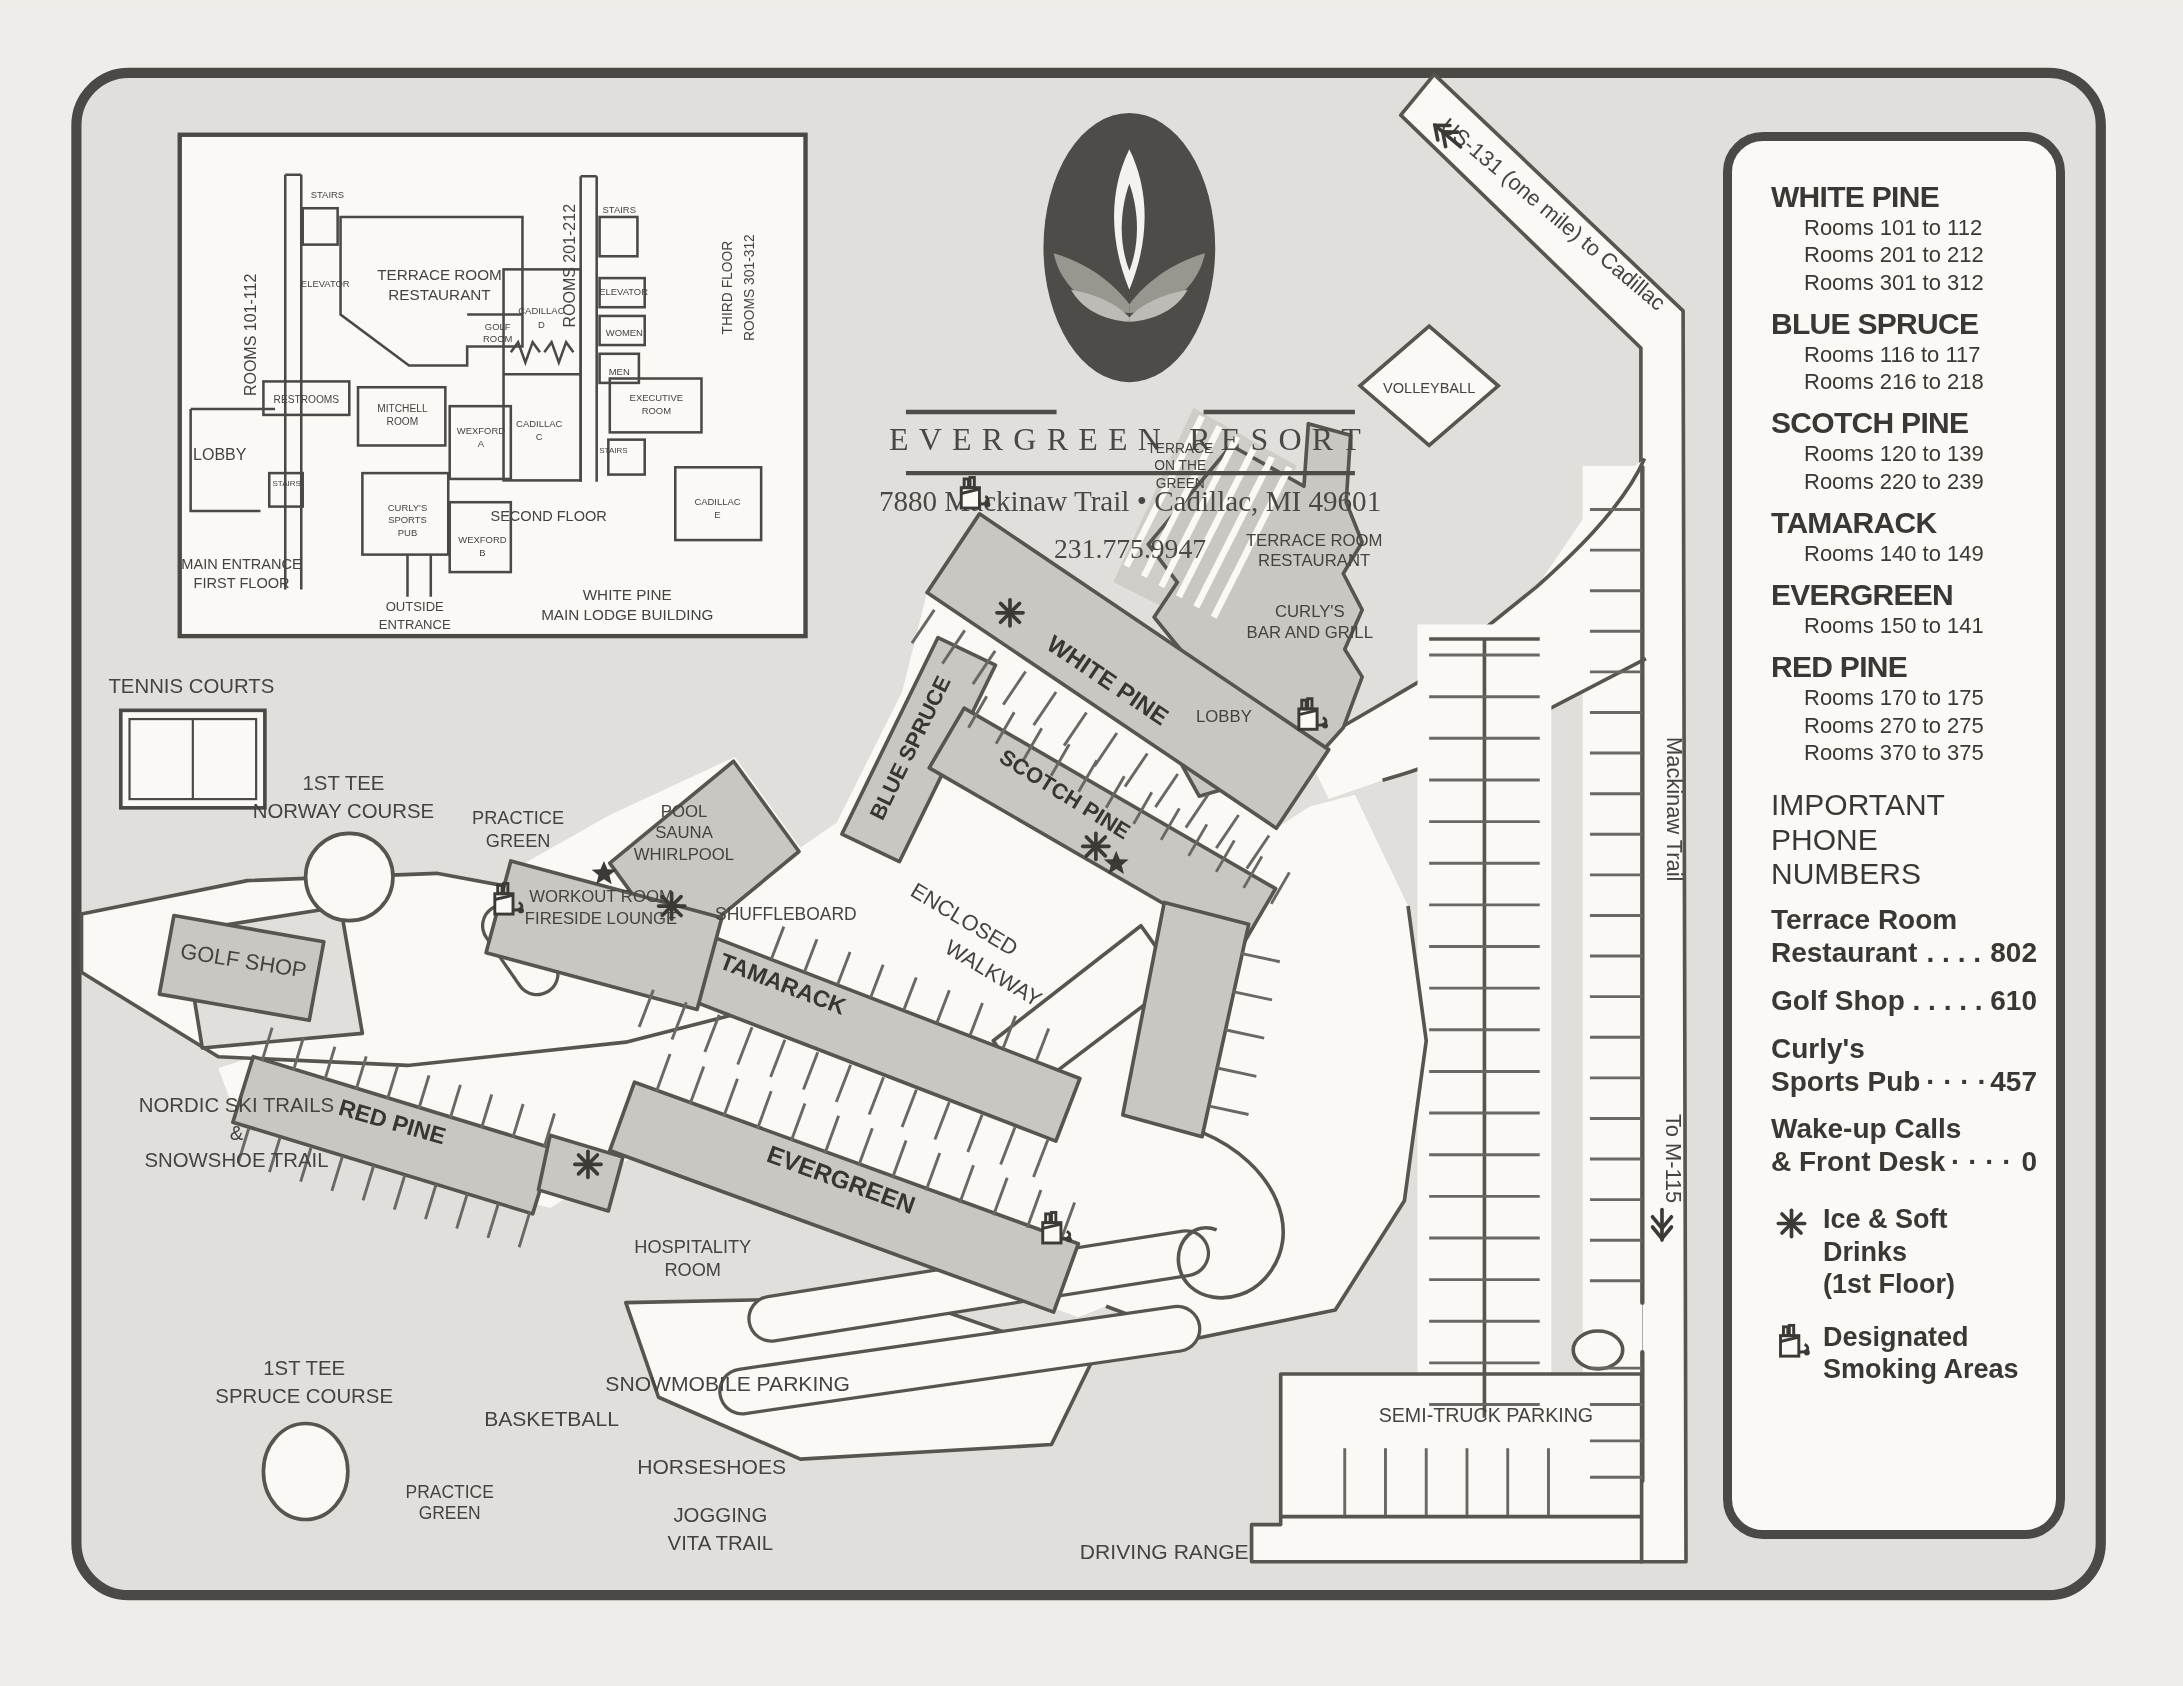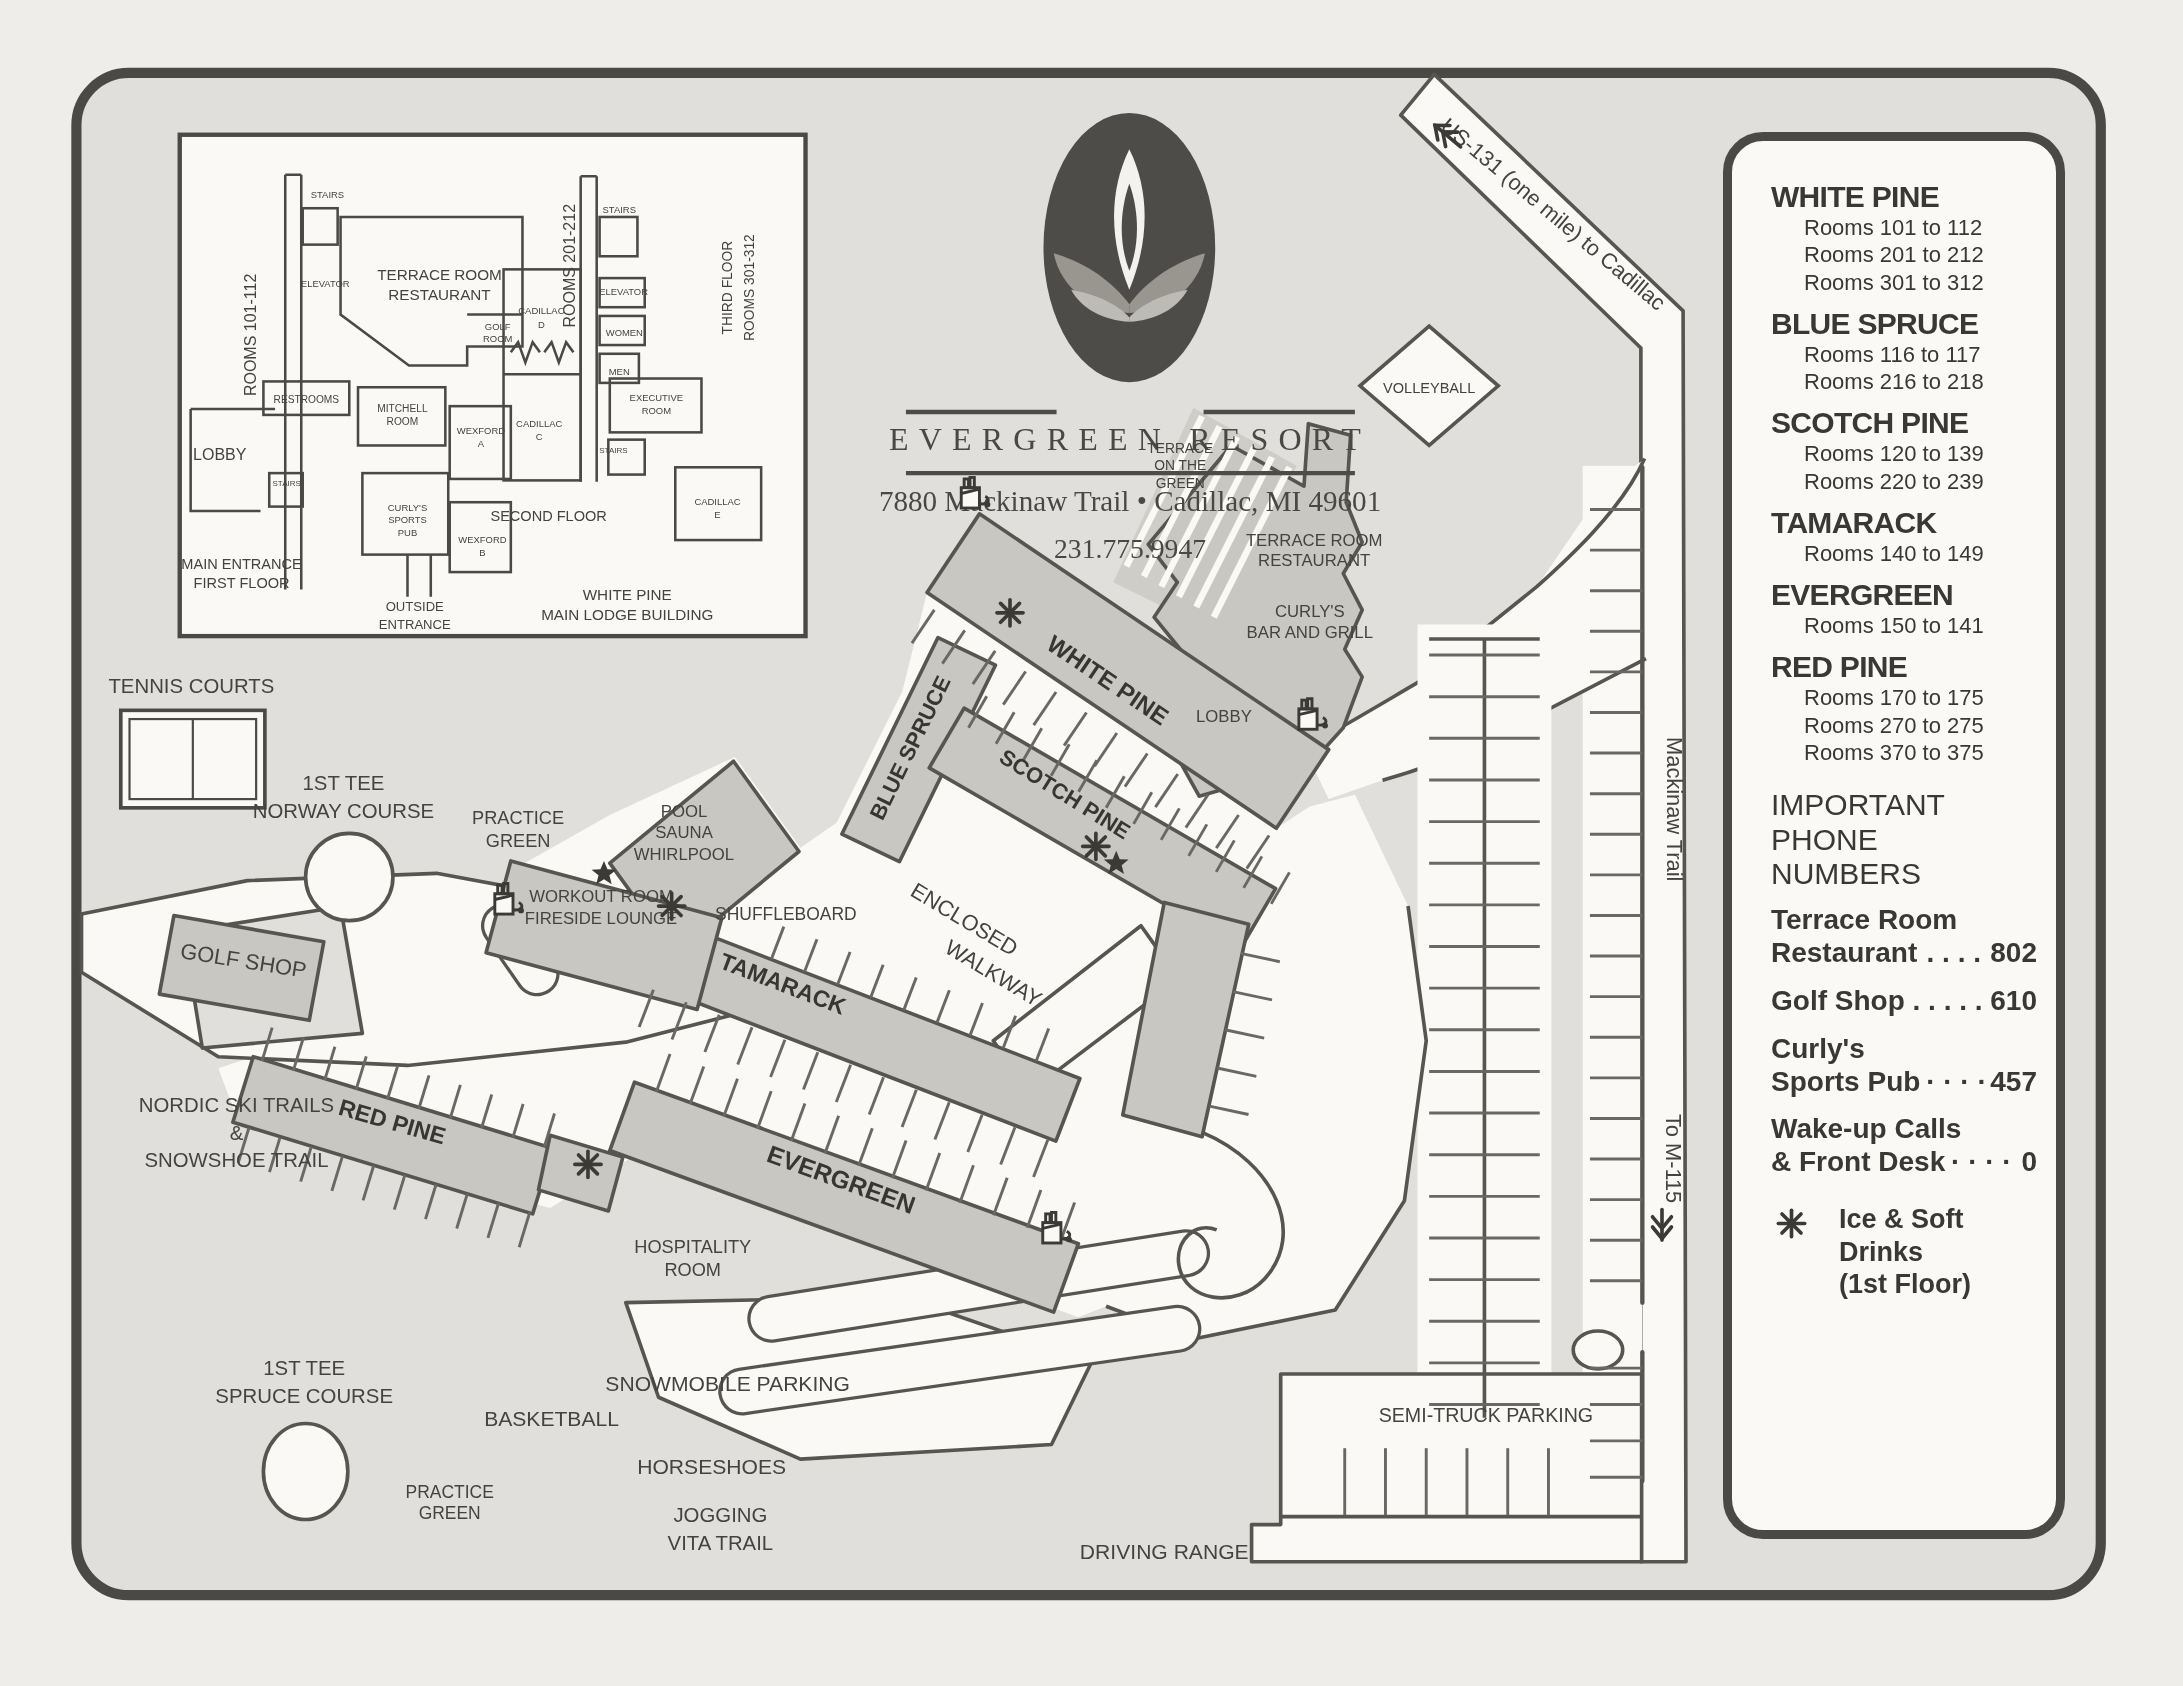--- a/index.html
+++ b/index.html
@@ -13,21 +13,21 @@
       background:#faf9f5;border:9.5px solid #4b4946;border-radius:40px;
       box-sizing:border-box;padding:39px 19px 0 39px;color:#3a3834;}
   .bld{margin-bottom:11px;}
   .bld-name{font-size:30px;font-weight:bold;letter-spacing:-0.7px;}
   .bld-room{font-size:22px;padding-left:33px;line-height:1.24;}
   .ph-head{font-size:30px;font-weight:normal;line-height:1.15;margin:22px 0 11.6px;}
   .ph{margin-bottom:14.6px;font-weight:bold;font-size:28px;line-height:1.18;}
   .ph .row{display:flex;align-items:baseline;}
   .dots{flex:1;overflow:hidden;white-space:nowrap;padding:0 5.8px;text-align:center;}
   .legend{margin-top:25px;}
-  .lg{display:flex;gap:27px;margin-bottom:20.4px;font-weight:bold;font-size:27px;line-height:1.2;align-items:flex-start;}
+  .lg{display:flex;gap:11px;margin-bottom:20.4px;font-weight:bold;font-size:27px;line-height:1.2;align-items:flex-start;}
   .lg .ic{width:41px;height:41px;flex:none;margin-top:0;}
 </style>
 </head>
 <body>
 
 <div id="page">
 <svg id="mapsvg" width="2183" height="1687" viewBox="0 0 3000 2318">
   <defs>
     <g id="sym-asterisk" stroke="#3c3a36" stroke-width="5" stroke-linecap="round">
       <line x1="-18" y1="0" x2="18" y2="0"></line>
@@ -540,16 +540,25 @@
   <div id="legend-list" class="legend">
         <div class="lg">
           <svg viewBox="-28 -28 56 56" class="ic">
             <use href="#sym-asterisk"></use>
           </svg>
           <div class="">
             <div>Ice &amp; Soft Drinks</div>
             <div>(1st Floor)</div>
           </div>
         </div>
+        <div class="lg">
+          <svg viewBox="-28 -28 56 56" class="ic">
+            <use href="#sym-smoking"></use>
+          </svg>
+          <div class="">
+            <div>Designated</div>
+            <div>Smoking Areas</div>
+          </div>
+        </div>
       </div>
 </div>
 </div>
 
 
 </body></html>

